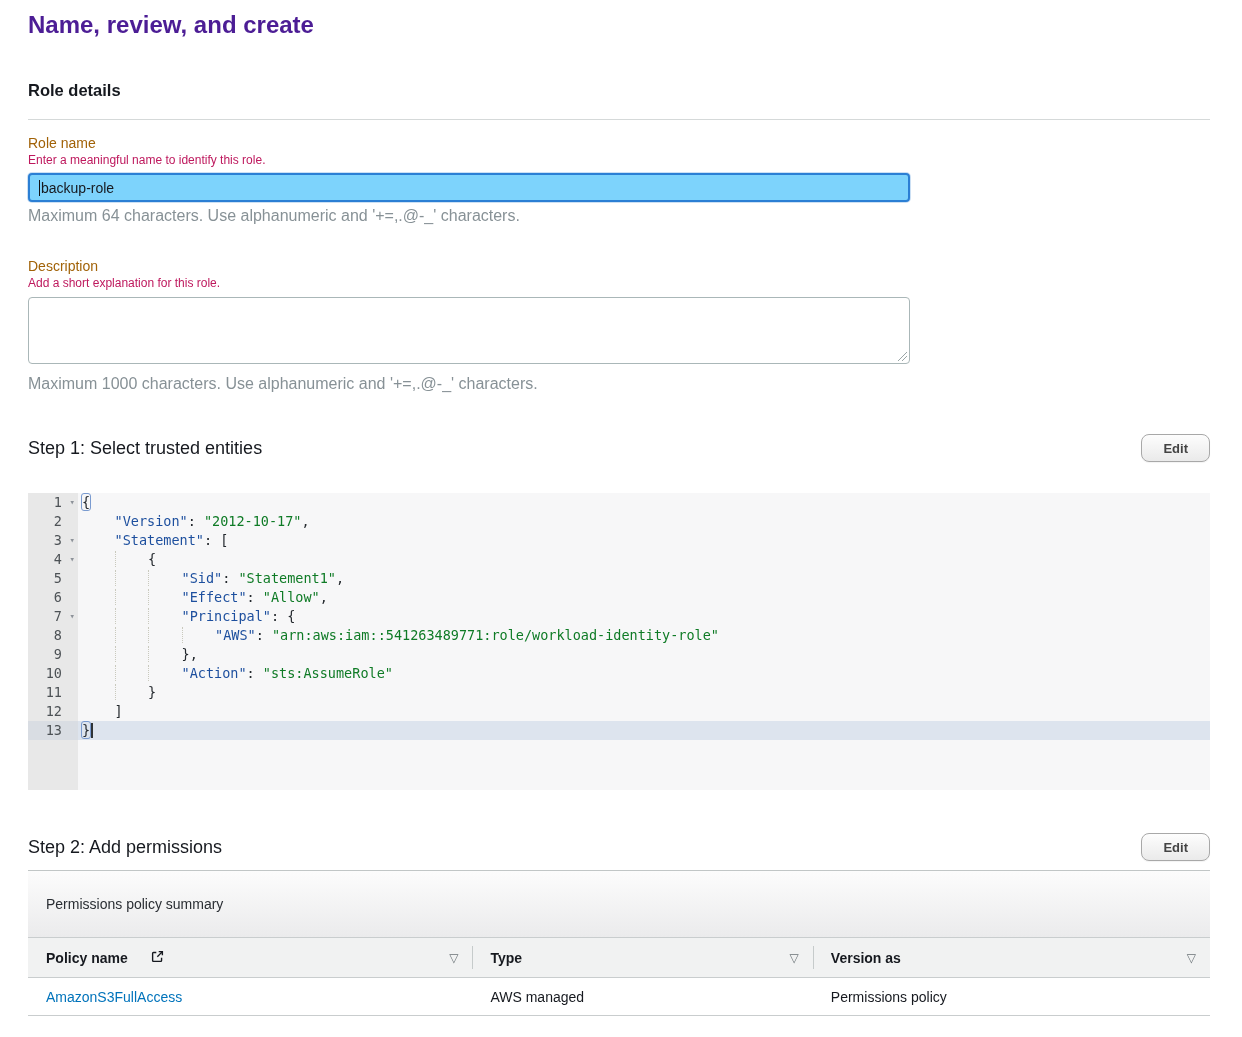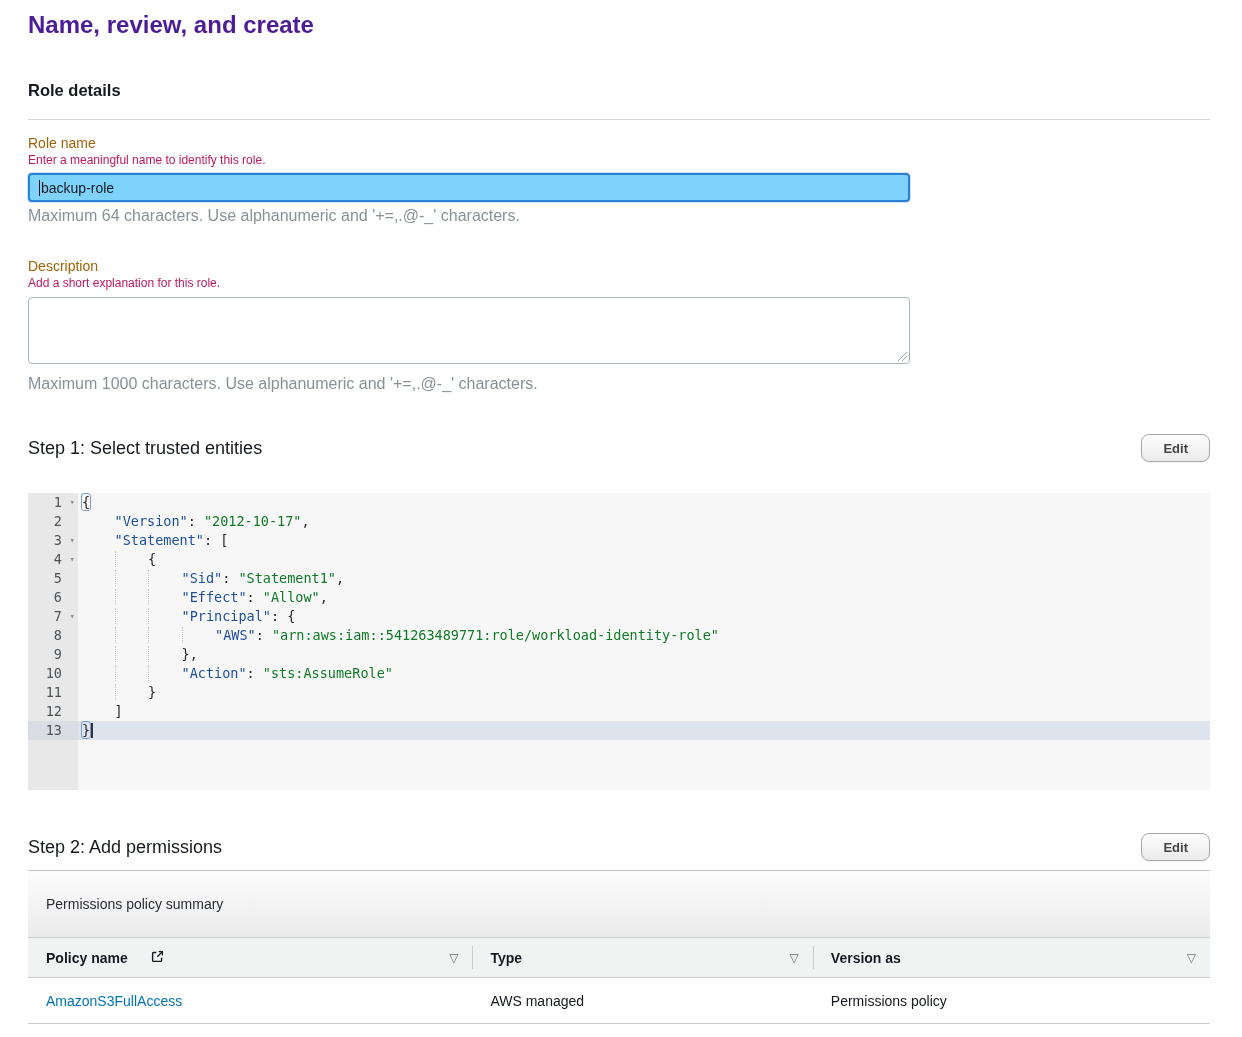--- a/index.html
+++ b/index.html
@@ -89,21 +89,21 @@
     position:relative;
   }
   .perm-table th + th::before {
     content:""; position:absolute; left:0; top:8px; bottom:8px; width:1px; background:#c6cbcb;
   }
   .th-inner { display:flex; align-items:center; justify-content:space-between; }
   .th-label { display:flex; align-items:center; gap:21px; }
   .filter-icon { color:#6b7377; font-size:12px; cursor:pointer; line-height:1; }
   .ext-link-icon { display:inline-block; margin-left:2px; }
   .perm-table td {
-    height:46px; border-bottom:1px solid #c9cdce; padding:0 14px 0 18px;
+    height:38px; border-bottom:1px solid #c9cdce; padding:0 14px 0 18px;
     font-size:14px; color:#16191f; background:#fff;
   }
   a.policy-link { color:#0073bb; text-decoration:none; cursor:pointer; }
   .col-1 { width:37.6%; } .col-2 { width:28.8%; } .col-3 { width:33.6%; }
 </style>
 </head>
 <body>
 
 <div class="page">
 

